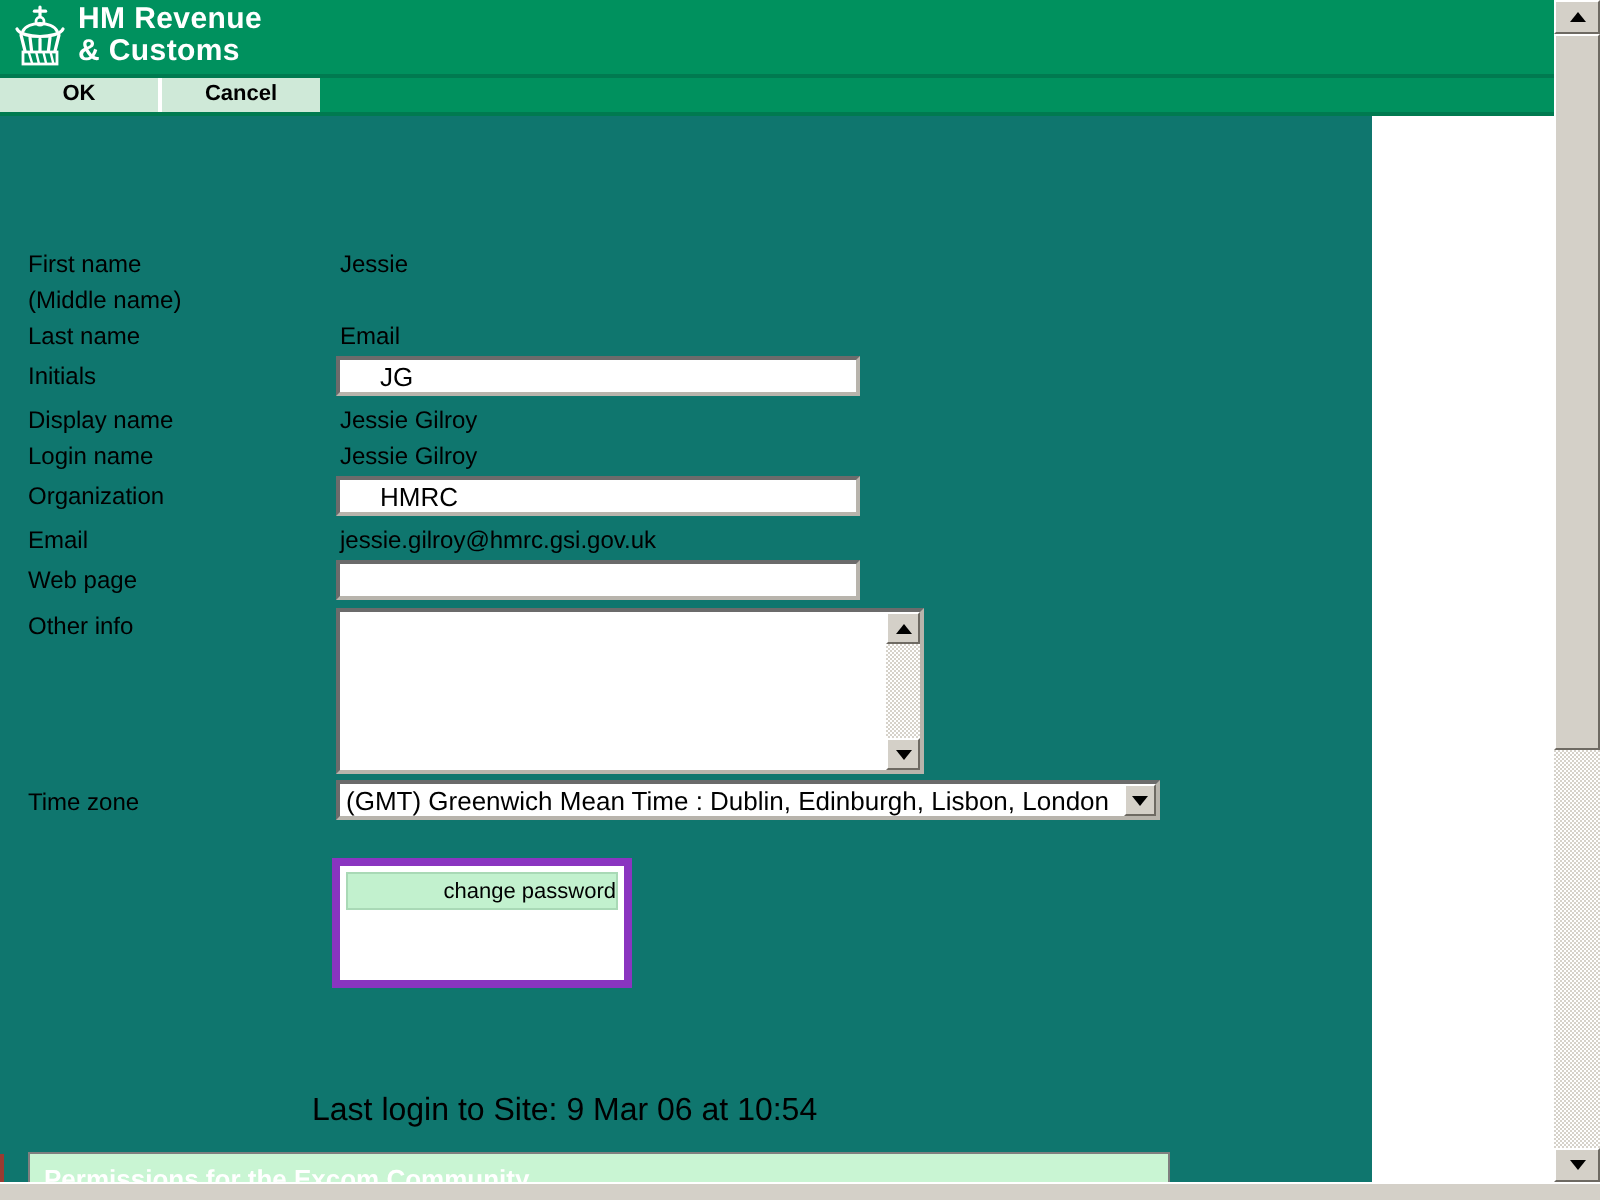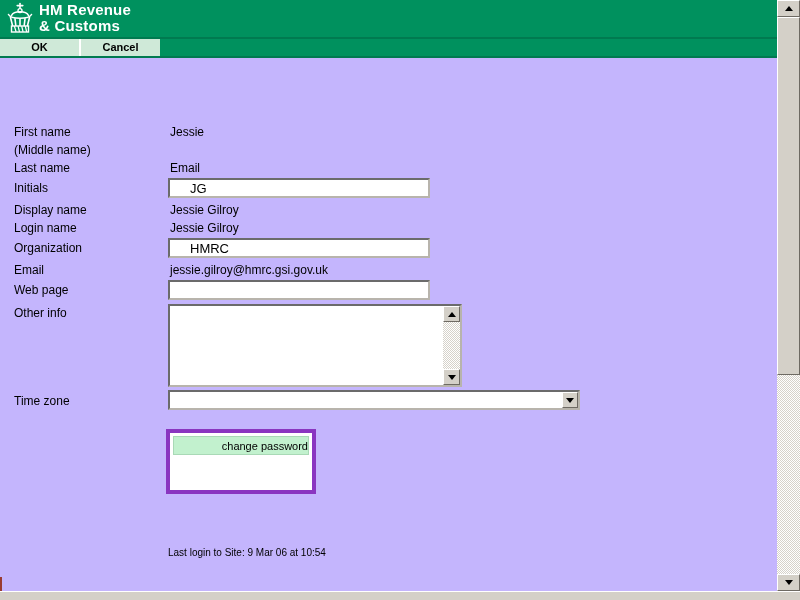--- a/index.html
+++ b/index.html
@@ -1,18 +1,18 @@
 <!DOCTYPE html>
 <html><head>
 <meta charset="utf-8">
 <style>
   * { margin:0; padding:0; box-sizing:border-box; }
   html,body { width:800px; height:600px; overflow:hidden; background:#fff;
               font-family:"Liberation Sans", sans-serif; }
-  .screen { position:relative; width:800px; height:600px; background:#c4b5fd; }
+  .screen { position:relative; width:686px; height:600px; background:#0f766e; }
 
   
   .header { position:absolute; left:0; top:0; width:777px; height:37px; background:#00915E; }
   .crown { position:absolute; left:4px; top:2px; width:32px; height:33px; }
   .brand { position:absolute; left:39px; top:2px; color:#fff; font-weight:bold;
            font-size:15px; line-height:16px; letter-spacing:0.2px; }
   .hdr-line { position:absolute; left:0; width:777px; height:2px; background:#007A50; }
   .hdr-line.a { top:37px; } .hdr-line.b { top:56px; }
 
   
@@ -55,21 +55,21 @@
 
   
   .abox { position:absolute; left:166px; top:429px; width:150px; height:65px;
           border:4px solid #8A35C0; background:#fff; padding:3px; }
   .gbtn { width:100%; background:#C2F1CE; border:1px solid #A9D9B6; color:#000;
           font-family:"Liberation Sans",sans-serif; font-size:11px; text-align:right;
           cursor:pointer; display:block; }
   .gbtn.b1 { height:19px; margin-bottom:11px; }
   .gbtn.b2 { height:21px; }
 
-  .lastlogin { position:absolute; left:168px; top:547px; font-size:10px; color:#000; }
+  .lastlogin { position:absolute; left:156px; top:547px; font-size:16px; color:#000; }
 
   
   .footer-bar { position:absolute; left:14px; top:576px; width:571px; height:15px;
                 background:#C9F5D3; border:1px solid #7F7F7F; border-bottom:none; overflow:hidden; }
   .footer-bar span { position:absolute; left:7px; top:5px; color:#fff; font-weight:bold; font-size:13px;
                      white-space:nowrap; }
   .red-edge { position:absolute; left:0; top:577px; width:2px; height:14px; background:#9A3B31; }
   .bottom-strip { position:absolute; left:0; top:591px; width:800px; height:9px;
                   background:#D4D0C8; border-top:1px solid #fff; }
 
@@ -154,31 +154,35 @@
           <div class="tri-up"></div>
         </div>
       <div class="sbtn bot">
           <div class="tri-down"></div>
         </div>
     </div>
   </div>
 
   <div class="lbl" style="top:394px">Time zone</div>
   <div class="sel">
+    <div class="sel-text">(GMT) Greenwich Mean Time : Dublin, Edinburgh, Lisbon, London</div>
     <div class="sel-btn">
         <div class="tri-down"></div>
       </div>
   </div>
 
   <div class="abox">
     <button class="gbtn b1">change password</button>
   </div>
 
   <div class="lastlogin">Last login to Site: 9 Mar 06 at 10:54</div>
 
+  <div class="footer-bar">
+    <span>Permissions for the Excom Community</span>
+  </div>
   <div class="red-edge"></div>
 
   <div class="page-sb">
     <div class="psbtn top">
         <div class="tri-up"></div>
       </div>
     <div class="sb-thumb"></div>
     <div class="psbtn bot">
         <div class="tri-down"></div>
       </div>

